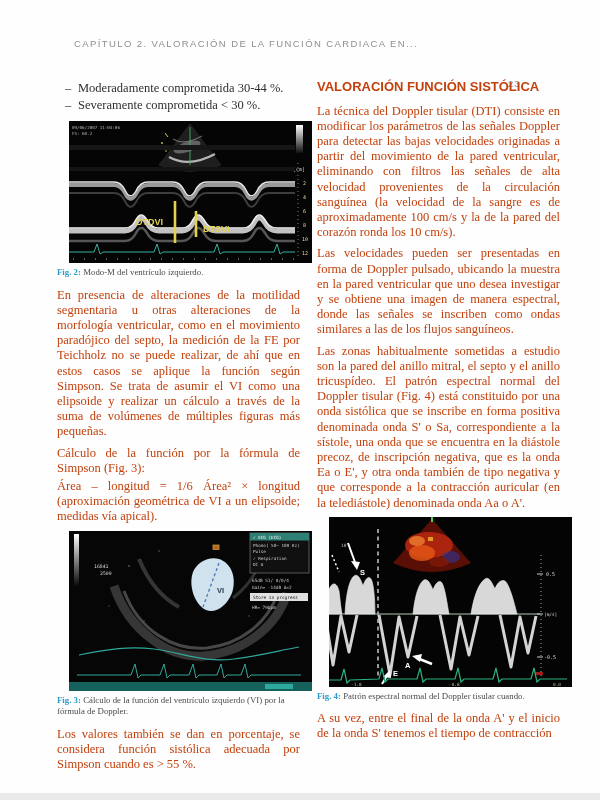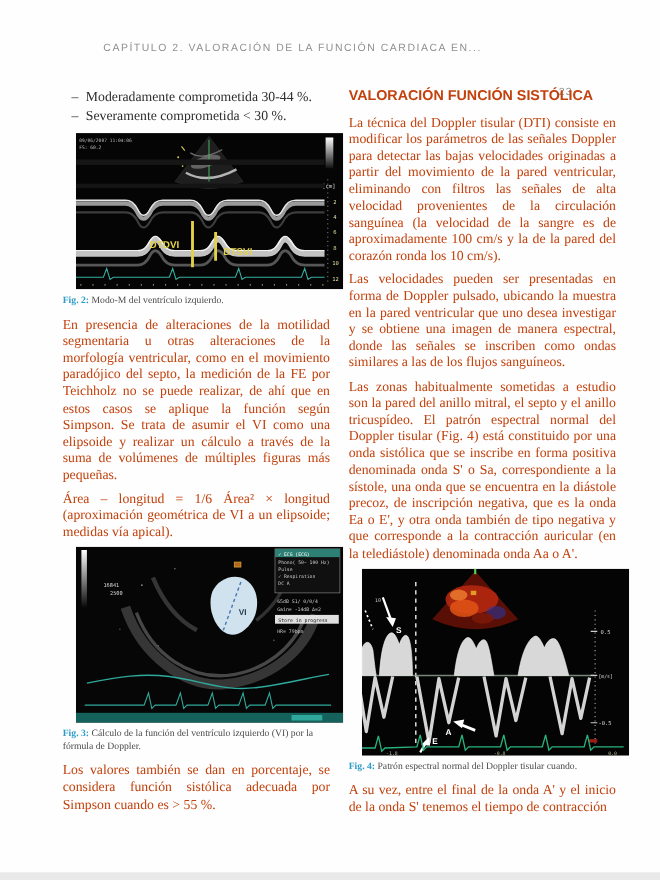--- a/index.html
+++ b/index.html
@@ -1,21 +1,21 @@
 <!DOCTYPE html>
 <html><head>
 <meta charset="utf-8">
 <style>
   html,body { margin:0; padding:0; background:#ffffff; }
   .page {
     position:relative; width:600px; height:800px; overflow:hidden;
     background:#fefefe; font-family:"Liberation Serif", serif;
   }
   .head-title {
-    position:absolute; top:38px; left:43px; width:446px; text-align:center;
+    position:absolute; top:38px; left:74px; width:446px; 
     font-family:"Liberation Sans", sans-serif; font-size:9.5px;
     letter-spacing:1.4px; color:#8f8f8f;
   }
   .page-num {
     position:absolute; top:38px; left:508px;
     font-family:"Liberation Sans", sans-serif; font-size:9.5px;
     letter-spacing:1px; color:#8f8f8f;margin-top:40px;
   }
   .columns { position:absolute; top:78px; left:57px; display:flex; gap:17px; }
   .col { width:243px; }
@@ -123,20 +123,21 @@
           <path d="M0,131 L25,131 L28,123 L31,133 L34,131 L85,131 L88,123 L91,133 L94,131 L145,131 L148,123 L151,133 L154,131 L205,131 L208,123 L211,133 L214,131 L226,131" stroke="#35b0a0" stroke-width="1" fill="none"></path>
           <line x1="4" y1="138" x2="226" y2="138" stroke="#b8b89a" stroke-width="1" stroke-dasharray="1,10"></line>
         </svg>
       </div>
       <p class="caption">
         <span class="figlabel">Fig. 2:</span>
         <span>Modo-M del ventrículo izquierdo.</span>
       </p>
 
       <p class="body">En presencia de alteraciones de la motilidad segmentaria u otras alteraciones de la morfología ventricular, como en el movimiento paradójico del septo, la medición de la FE por Teichholz no se puede realizar, de ahí que en estos casos se aplique la función según Simpson. Se trata de asumir el VI como una elipsoide y realizar un cálculo a través de la suma de volúmenes de múltiples figuras más pequeñas.</p>
+      <p class="body" style="margin-bottom:3px">Cálculo de la función por la fórmula de Simpson (Fig. 3):</p>
       <p class="body">Área – longitud = 1/6 Área² × longitud (aproximación geométrica de VI a un elipsoide; medidas vía apical).</p>
 
       <div class="figure">
         <svg width="243" height="160" viewBox="0 0 243 160">
           <defs>
             <linearGradient id="gbar2" x1="0" y1="0" x2="0" y2="1">
               <stop offset="0" stop-color="#ffffff"></stop>
                 <stop offset="1" stop-color="#0a0a0a"></stop>
             </linearGradient>
           </defs>

